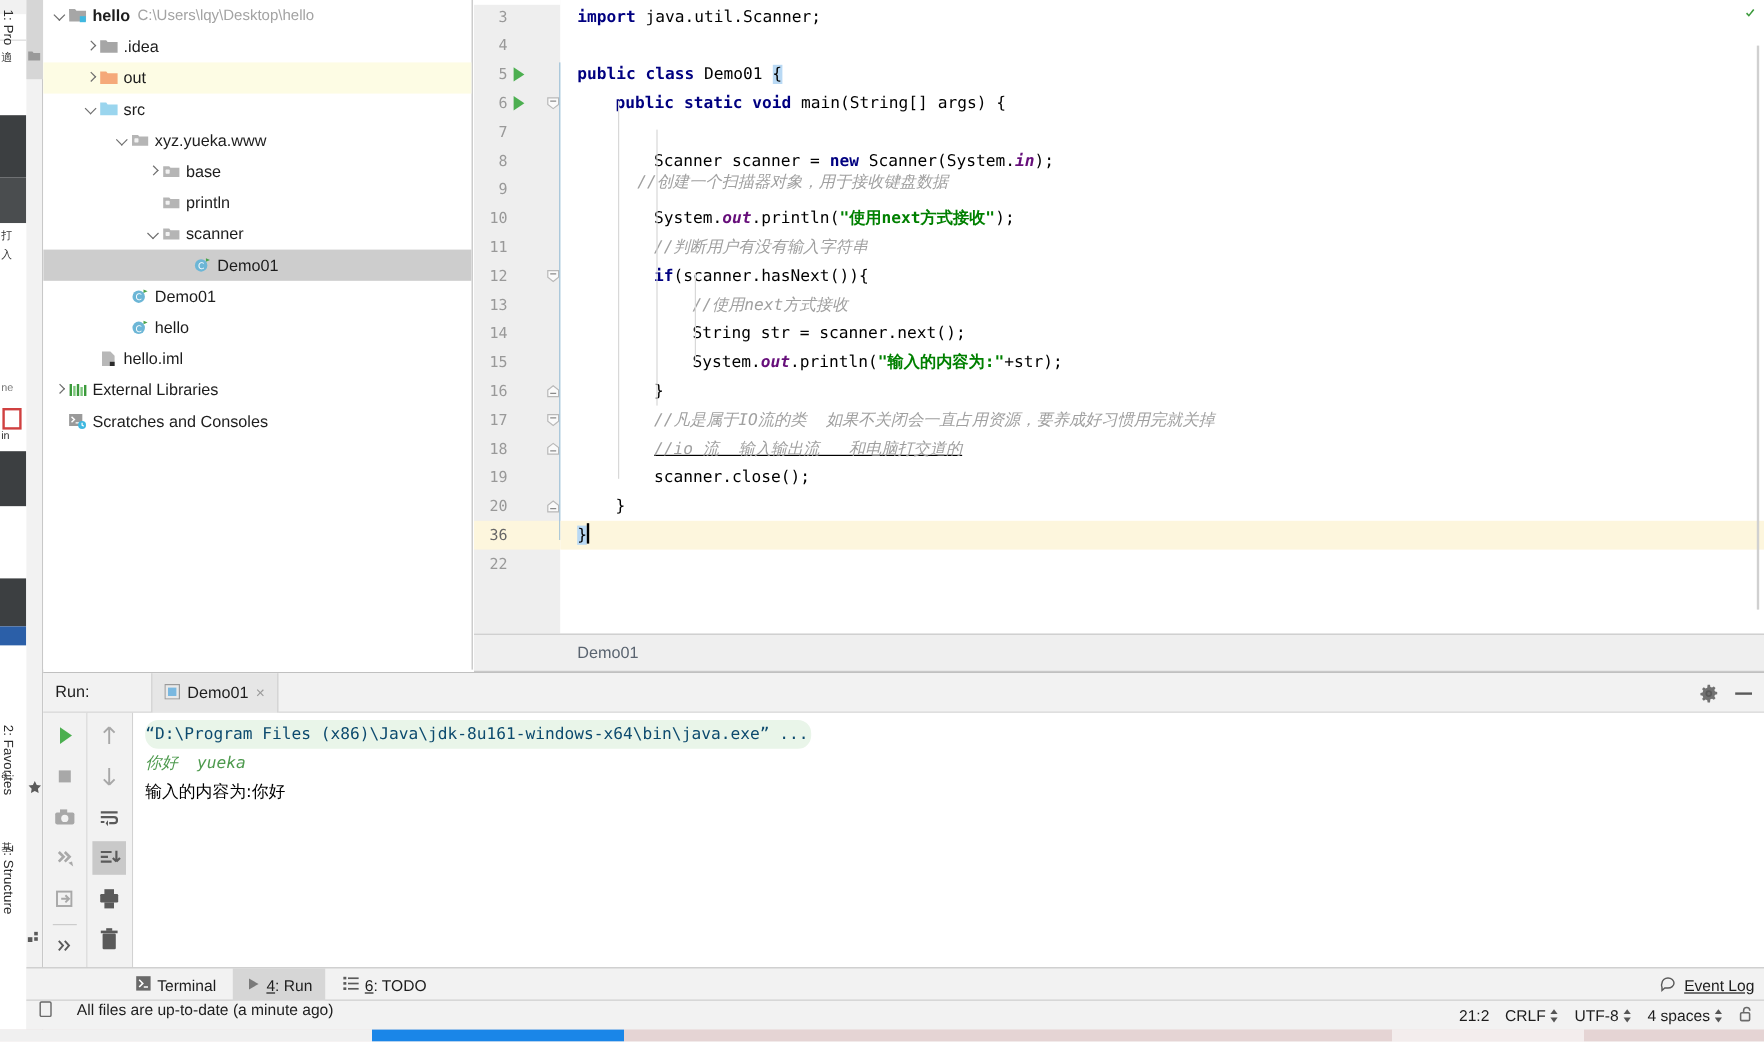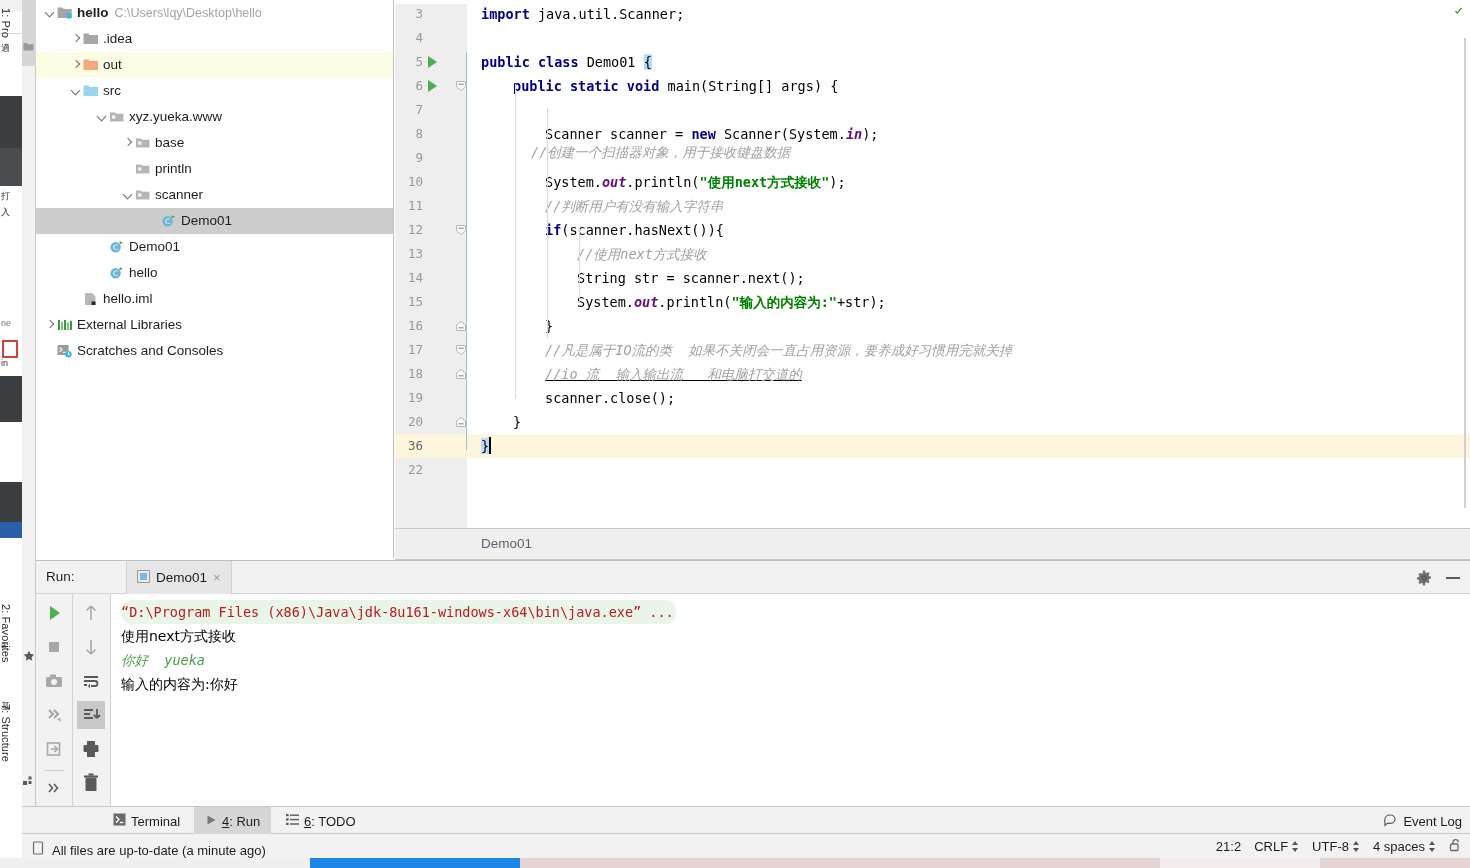--- a/index.html
+++ b/index.html
@@ -176,47 +176,47 @@
     background: #f2f2f2; border-right: 1px solid #d2d2d2;
   }
   .tb-btn { position: absolute; width: 28px; height: 28px; left: 4px; }
   .tb-btn.sel { background: #c9c9c9; }
   .run-console {
     position: absolute; left: 75px; top: 33px; right: 0; bottom: 0;
     background: #ffffff; font-family: "DejaVu Sans Mono", monospace; font-size: 13.5px;
     padding: 6px 0 0 10px;
   }
   .cline { height: 24px; line-height: 24px; white-space: pre; }
-  .cmdline { background: #e9f5e9; color: #b91c1c; display:inline-block; padding-right:2px;border-radius:11px; }
+  .cmdline { background: #e9f5e9; color: #0c4a6e; display:inline-block; padding-right:2px;border-radius:11px; }
   .cn-out { color: #000; font-family: "DejaVu Sans", sans-serif; font-size: 14px; }
   .user-in { color: #4e9a4e; font-style: italic; }
   .proc-fin { color: #204080; }
 
   
   .bottom-bar {
     position: absolute; left: 22px; top: 806px; width: 1448px; height: 28px;
     background: #f2f2f2; border-top: 1px solid #c8c8c8; border-bottom: 1px solid #c8c8c8;
   }
   .bb-item {
     position: absolute; top: 0; height: 28px; display:flex; align-items:center; gap:5px;
     padding: 0 11px; font-size: 13px; color: #1d1d1d; white-space: nowrap;
   }
   .bb-item.active { background: #d6d6d6; }
   .bb-item .u { text-decoration: underline; }
   .evlog {
     position: absolute; right: 8px; top: 0; height: 28px; display:flex; align-items:center; gap:6px;
-    font-size: 13px; color:#1d1d1d;
+    font-size: 13px; color:#1d1d1d;text-decoration:underline;
   }
 
   
   .status-bar {
     position: absolute; left: 22px; top: 834px; width: 1448px; height: 24px;
     background: #f2f2f2;
   }
-  .sb-left { position:absolute; left:10px; top:0; height:24px; display:flex; align-items:flex-end; gap:7px;
+  .sb-left { position:absolute; left:10px; top:0; height:24px; display:flex; align-items:flex-start; gap:19px;
              font-size:13px; color:#1d1d1d; }
   .sb-right { position:absolute; right:8px; top:0; height:24px; display:flex; align-items:center; gap:13px;
               font-size:13px; color:#1d1d1d; }
   .sb-sel { display:flex; align-items:center; gap:4px; }
   .updown { display:inline-block; width:7px; height:11px; position:relative; }
   .updown::before { content:''; position:absolute; left:0; top:0; border-left:3.5px solid transparent;
      border-right:3.5px solid transparent; border-bottom:4px solid #555; }
   .updown::after  { content:''; position:absolute; left:0; bottom:0; border-left:3.5px solid transparent;
      border-right:3.5px solid transparent; border-top:4px solid #555; }
 
@@ -536,21 +536,20 @@
         <svg width="28" height="28" viewBox="0 0 28 28">
             <rect x="8.5" y="9" width="11" height="13" rx="1" fill="#5a5a5a"></rect>
             <rect x="7" y="6.5" width="14" height="2.2" fill="#5a5a5a"></rect>
             <rect x="11.5" y="4.5" width="5" height="2.2" fill="#5a5a5a"></rect>
           </svg>
       </div>
     </div>
 
     <div class="run-console" id="console">
         <div class="cline"><span class="cmdline">“D:\Program Files (x86)\Java\jdk-8u161-windows-x64\bin\java.exe” ...</span></div>
-        <div class="cline"><span class="cn-out">使用next方式接收</span></div>
         <div class="cline"><span class="user-in">你好  yueka</span></div>
         <div class="cline"><span class="cn-out">输入的内容为:你好</span></div>
         <div class="cline">&nbsp;</div>
       </div>
   </div>
 
   <div class="bottom-bar">
     <div class="bb-item" style="left:80px;">
       <span>
         <svg width="13" height="13" viewBox="0 0 13 13">

